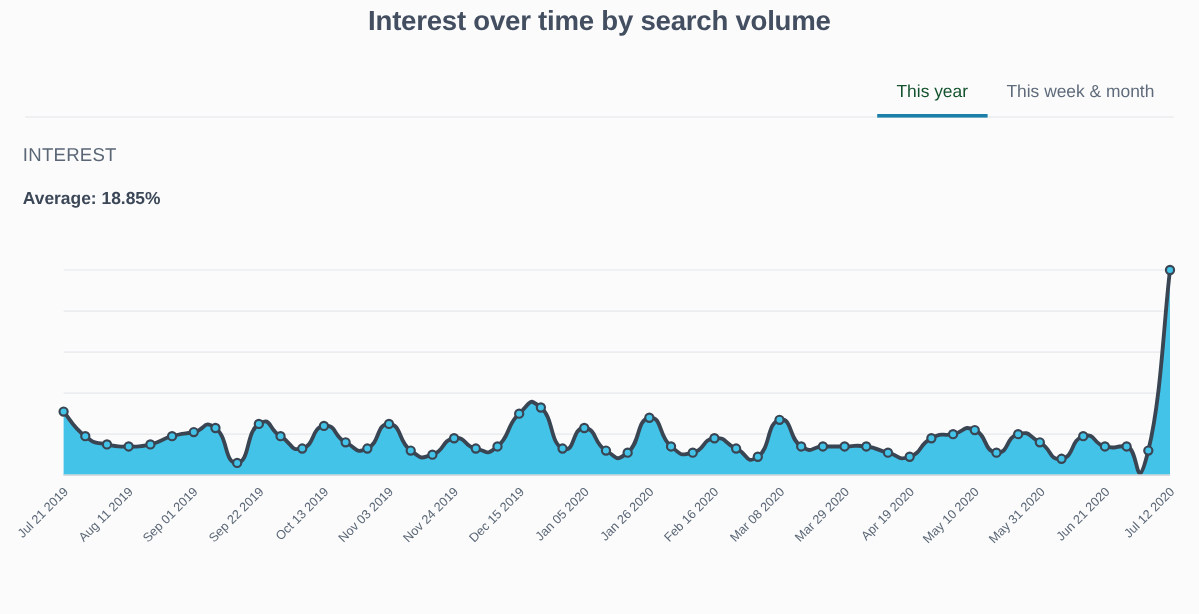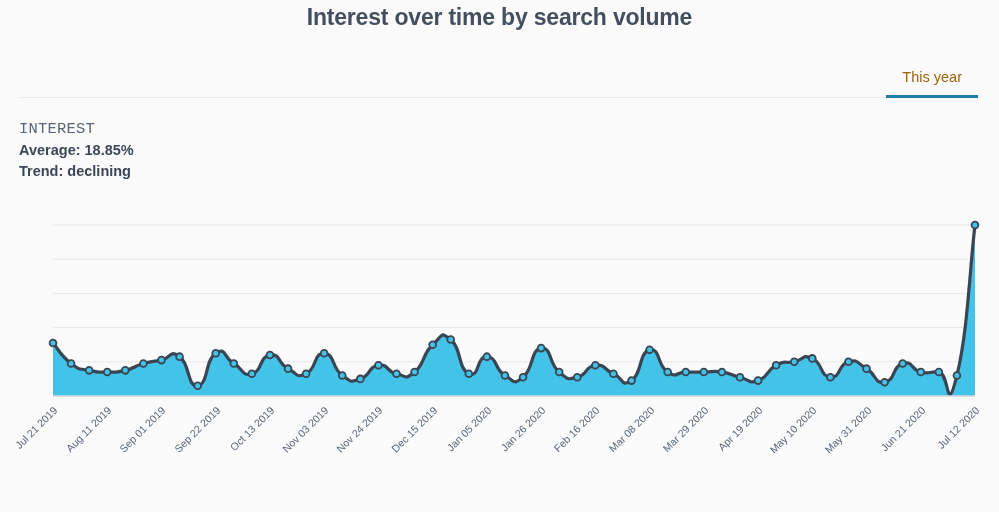--- a/index.html
+++ b/index.html
@@ -41,41 +41,41 @@
     font-size: 14.5px;
     color: #5f6b7a;
     padding: 0 16px 10px 16px;
     cursor: pointer;
     white-space: nowrap;
     border-bottom: 3px solid transparent;
     margin-bottom: -1px;
     line-height: 16px;
   }
   .tab.active {
-    color: #a16207;
+    color: #14532d;
     border-bottom-color: #1b7fa8;
   }
 
   
   .stats {
     position: absolute;
     top: 119px; left: 19px;
     line-height: 21px;
   }
   .stats-heading {
     font-size: 15.5px;
     color: #5a6675;
     font-weight: normal;
     letter-spacing: 0.2px;
-    font-family: Liberation Mono, monospace;
   }
   .stats-line {
     font-size: 14.5px;
     color: #3b4757;
     font-weight: bold;
+    margin-top: 16px;
   }
 
   
   .chart-area {
     position: absolute;
     top: 212px; left: 0;
     width: 999px; height: 195px;
   }
   .chart-svg { display: block; }
 
@@ -97,26 +97,26 @@
 </style>
 </head>
 <body>
 
 <div id="app">
 
   <div class="page-title">Interest over time by search volume</div>
 
   <div class="tabs-wrap">
     <div class="tab active">This year</div>
+    <div class="tab">This week &amp; month</div>
   </div>
 
   <div class="stats">
     <div class="stats-heading">INTEREST</div>
     <div class="stats-line">Average: 18.85%</div>
-    <div class="stats-line">Trend: declining</div>
   </div>
 
   <div class="chart-area">
     <svg class="chart-svg" id="chart" width="999" height="195">
         <line x1="53" x2="975" y1="184" y2="184" stroke="#e6e8eb" stroke-width="1"></line>
         <line x1="53" x2="975" y1="149.8" y2="149.8" stroke="#e6e8eb" stroke-width="1"></line>
         <line x1="53" x2="975" y1="115.6" y2="115.6" stroke="#e6e8eb" stroke-width="1"></line>
         <line x1="53" x2="975" y1="81.4" y2="81.4" stroke="#e6e8eb" stroke-width="1"></line>
         <line x1="53" x2="975" y1="47.19999999999999" y2="47.19999999999999" stroke="#e6e8eb" stroke-width="1"></line>
         <line x1="53" x2="975" y1="13" y2="13" stroke="#e6e8eb" stroke-width="1"></line>

